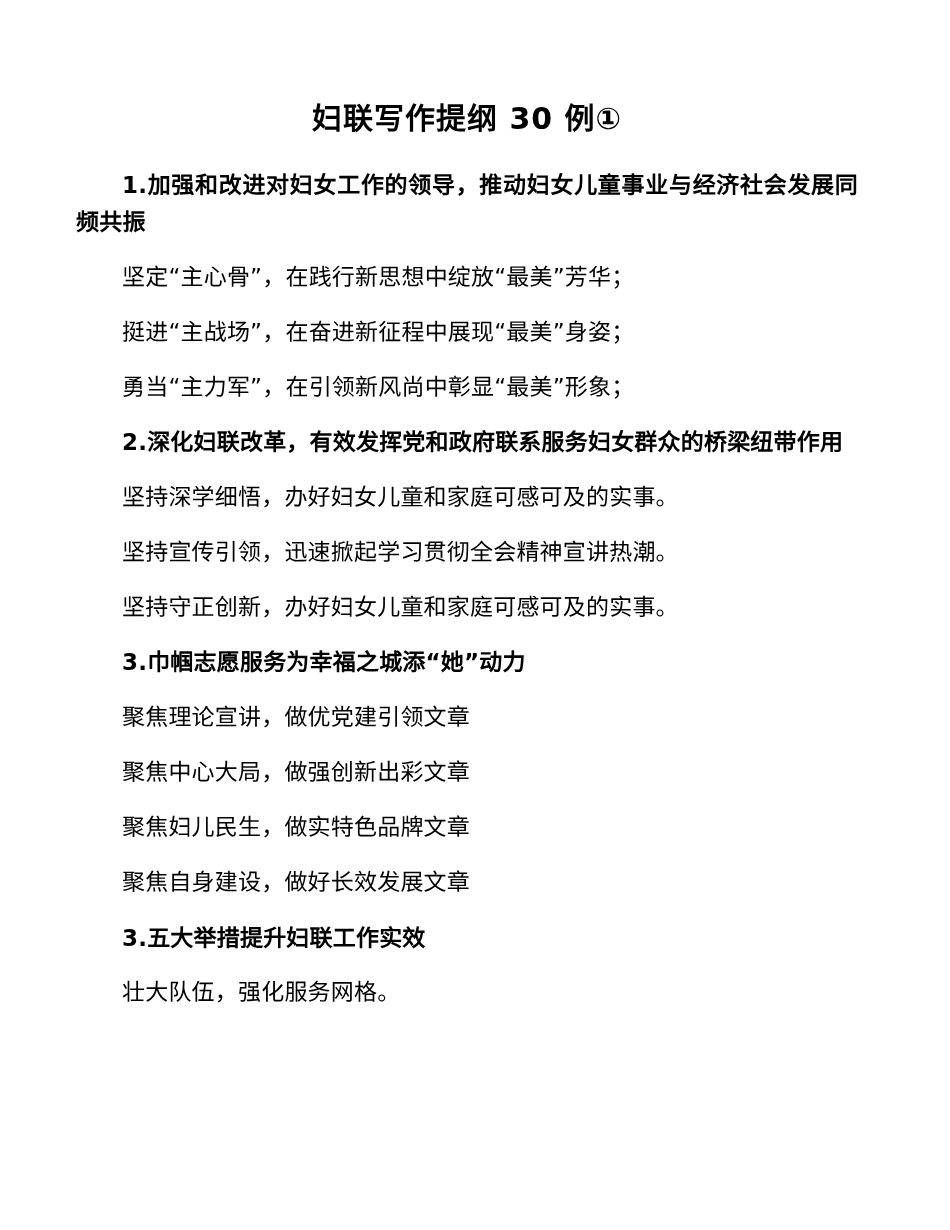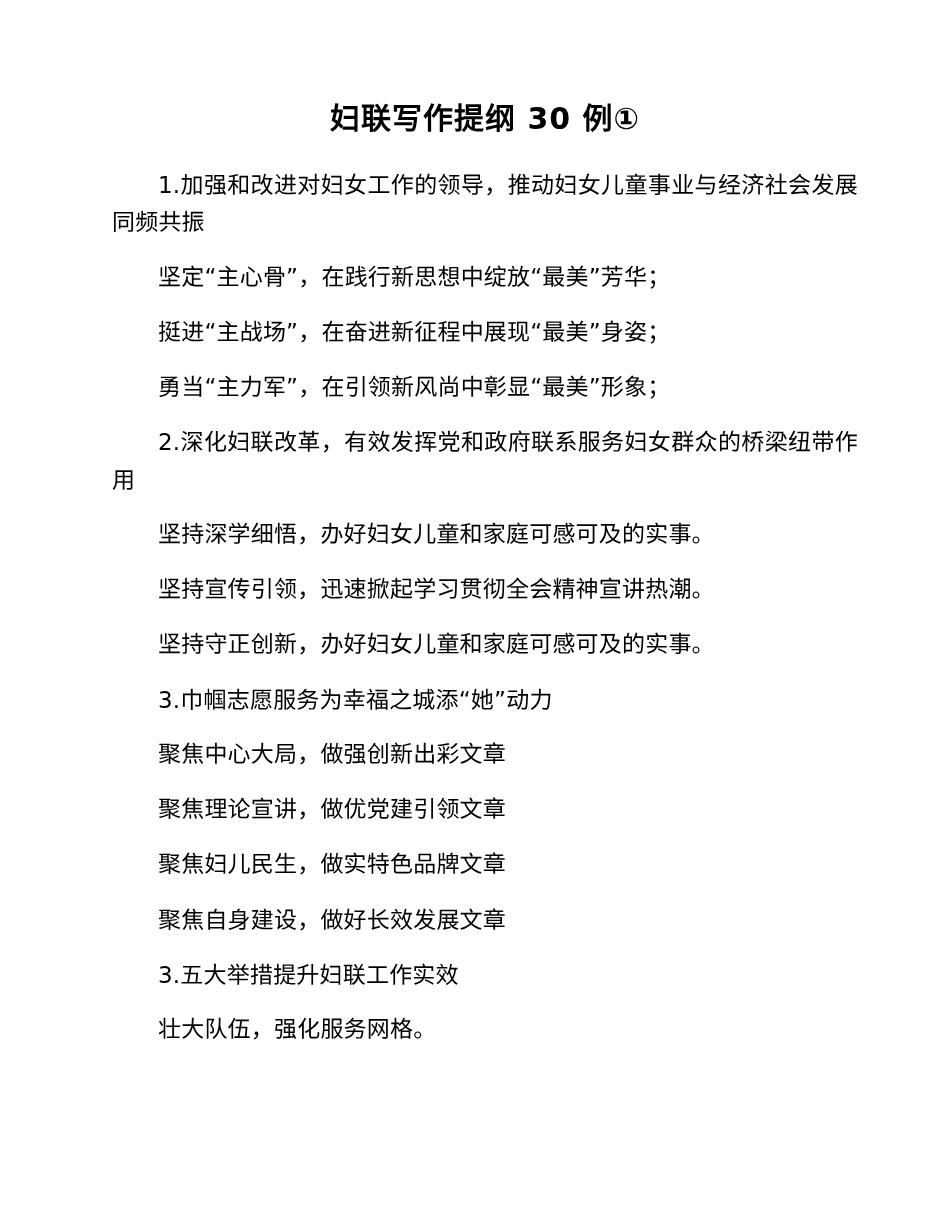--- a/index.html
+++ b/index.html
@@ -12,21 +12,21 @@
     width: 950px;
     height: 1230px;
     font-family: "DejaVu Sans", "Liberation Sans", sans-serif;
     color: #000000;
     overflow: hidden;
   }
   .page {
     box-sizing: border-box;
     width: 950px;
     height: 1230px;
-    padding: 96px 92px 60px 112px;
+    padding: 96px 92px 60px 76px;
     background: #ffffff;
     position: relative;
   }
   .doc-title {
     font-size: 30px;
     font-weight: bold;
     text-align: center;
     letter-spacing: 1px;
     margin: 0 0 26px 0;
     line-height: 1.5;
@@ -35,21 +35,21 @@
     font-size: 23px;
     line-height: 1.62;
     margin: 0 0 17px 0;
     text-align: justify;
     text-justify: inter-ideograph;
     text-indent: 2em;
     letter-spacing: 0.2px;
     word-break: break-all;
   }
   .para.heading {
-    font-weight: normal;
+    font-weight: bold;
   }
   .para.sub {
     margin-bottom: 18px;
   }
 </style>
 </head>
 <body>
 
 <div class="page">
   <h1 class="doc-title">妇联写作提纲 30 例①</h1>
@@ -58,20 +58,20 @@
   <p class="para sub">坚定“主心骨”，在践行新思想中绽放“最美”芳华；</p>
   <p class="para sub">挺进“主战场”，在奋进新征程中展现“最美”身姿；</p>
   <p class="para sub">勇当“主力军”，在引领新风尚中彰显“最美”形象；</p>
 
   <p class="para heading">2.深化妇联改革，有效发挥党和政府联系服务妇女群众的桥梁纽带作用</p>
   <p class="para sub">坚持深学细悟，办好妇女儿童和家庭可感可及的实事。</p>
   <p class="para sub">坚持宣传引领，迅速掀起学习贯彻全会精神宣讲热潮。</p>
   <p class="para sub">坚持守正创新，办好妇女儿童和家庭可感可及的实事。</p>
 
   <p class="para heading">3.巾帼志愿服务为幸福之城添“她”动力</p>
+  <p class="para sub">聚焦理论宣讲，做优党建引领文章</p>
   <p class="para sub">聚焦中心大局，做强创新出彩文章</p>
-  <p class="para sub">聚焦理论宣讲，做优党建引领文章</p>
   <p class="para sub">聚焦妇儿民生，做实特色品牌文章</p>
   <p class="para sub">聚焦自身建设，做好长效发展文章</p>
 
   <p class="para heading">3.五大举措提升妇联工作实效</p>
   <p class="para sub">壮大队伍，强化服务网格。</p>
 </div>
 
 </body></html>

